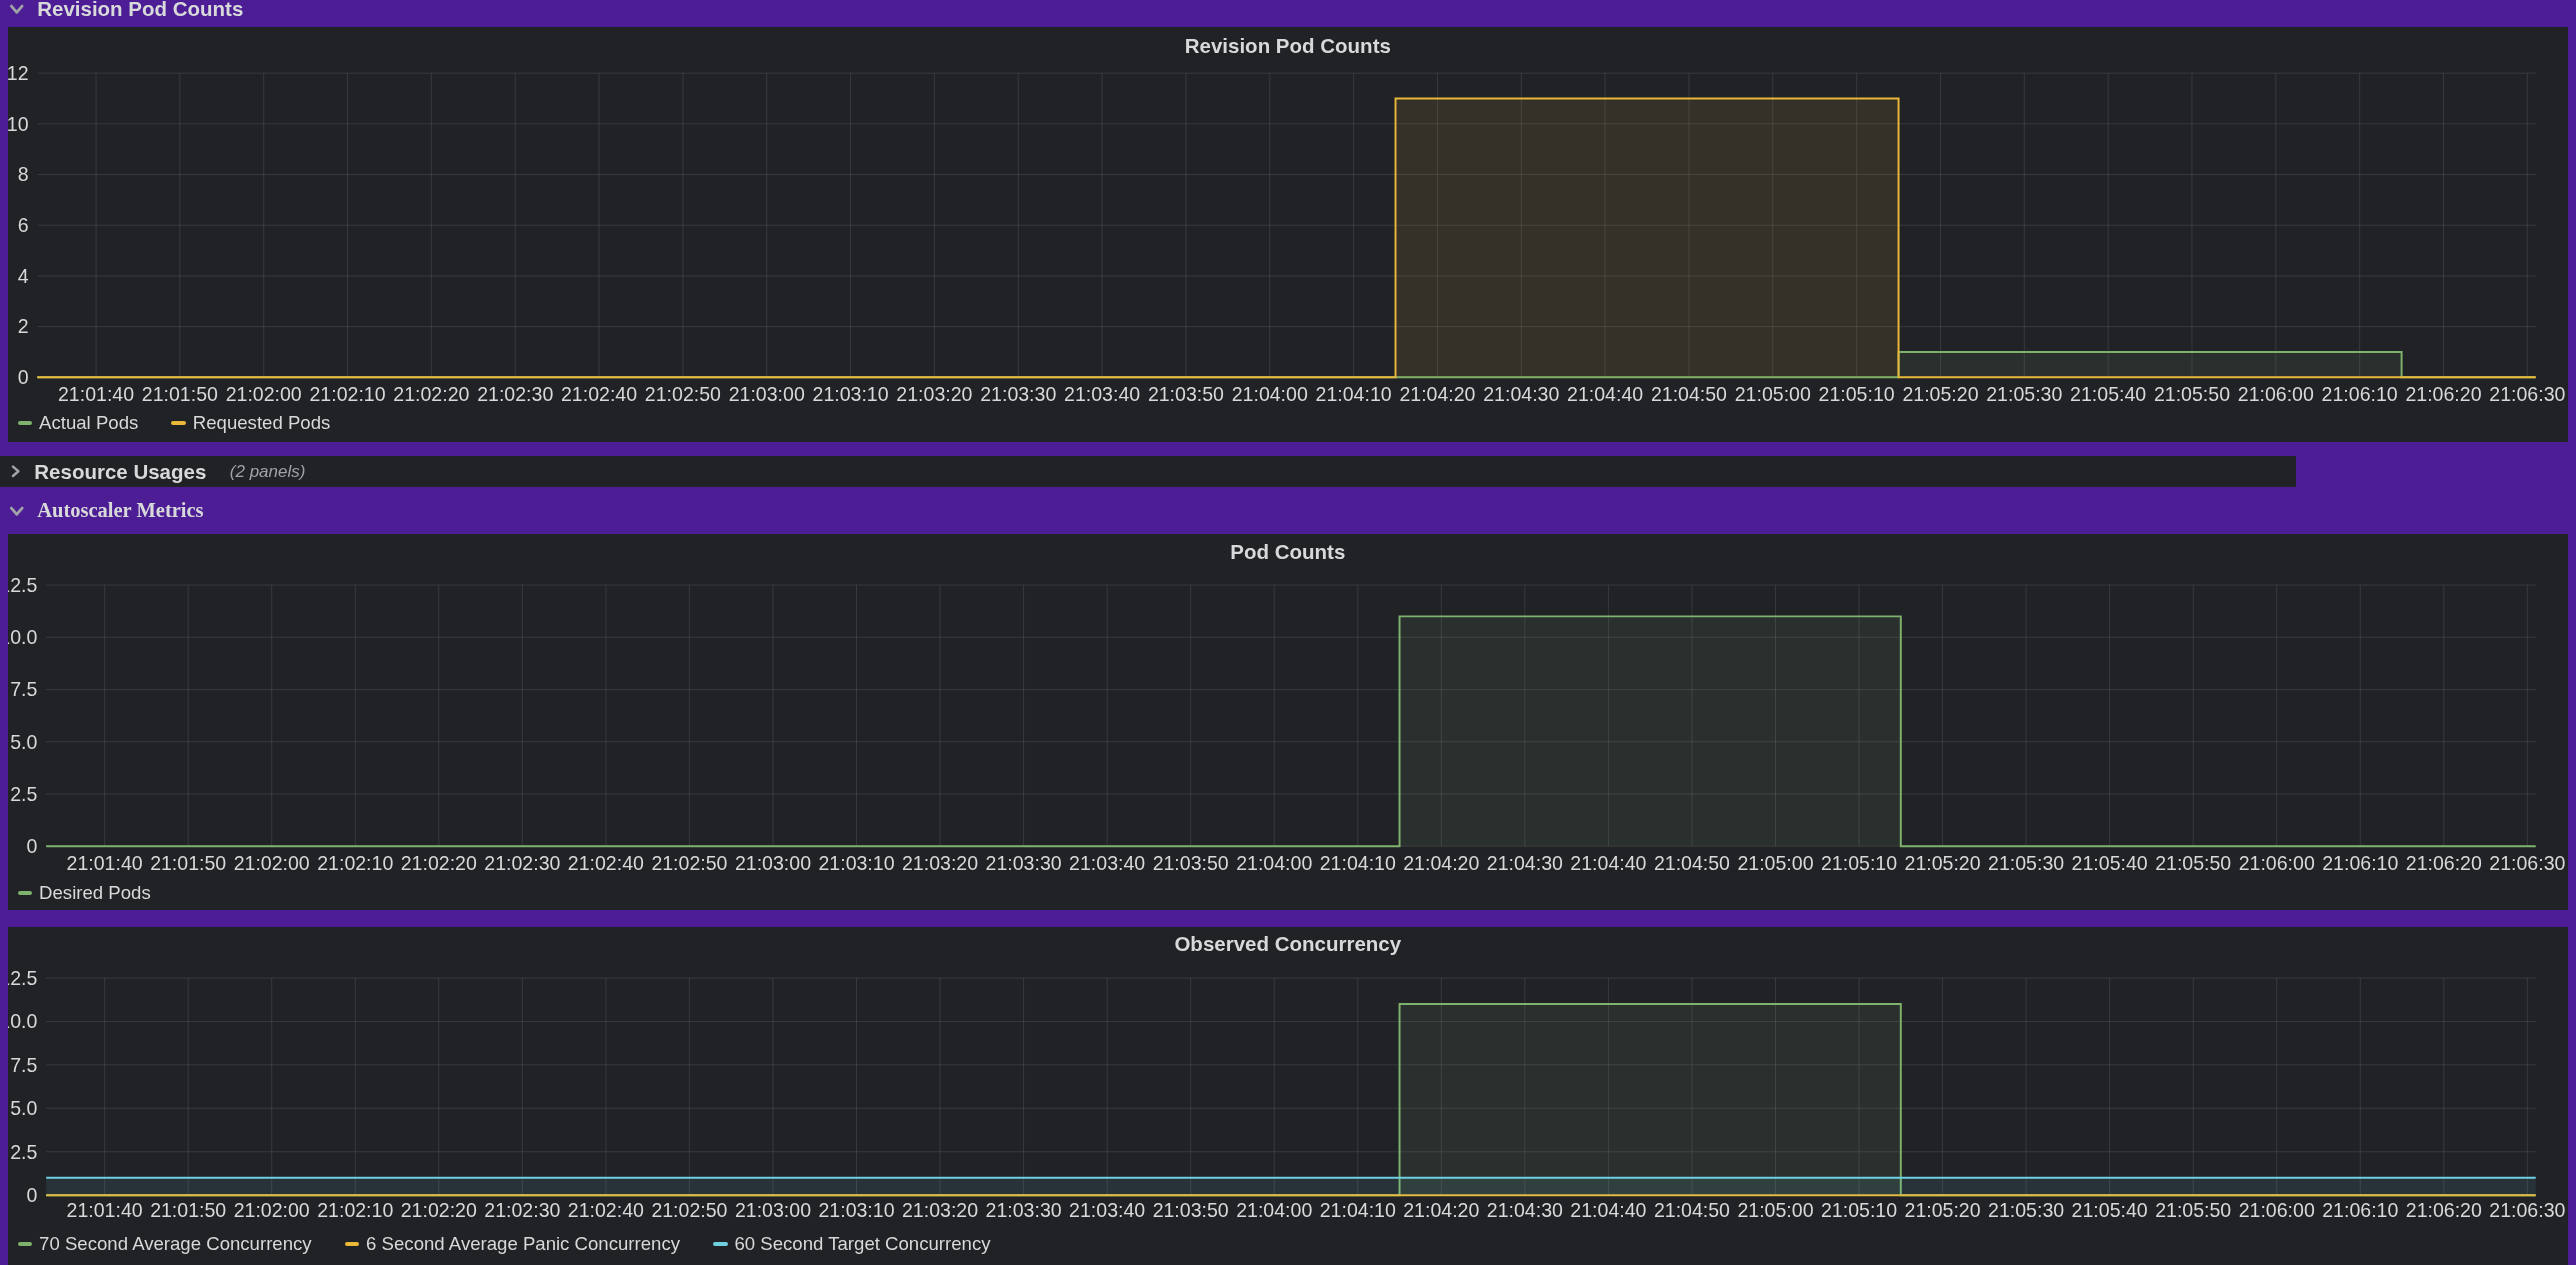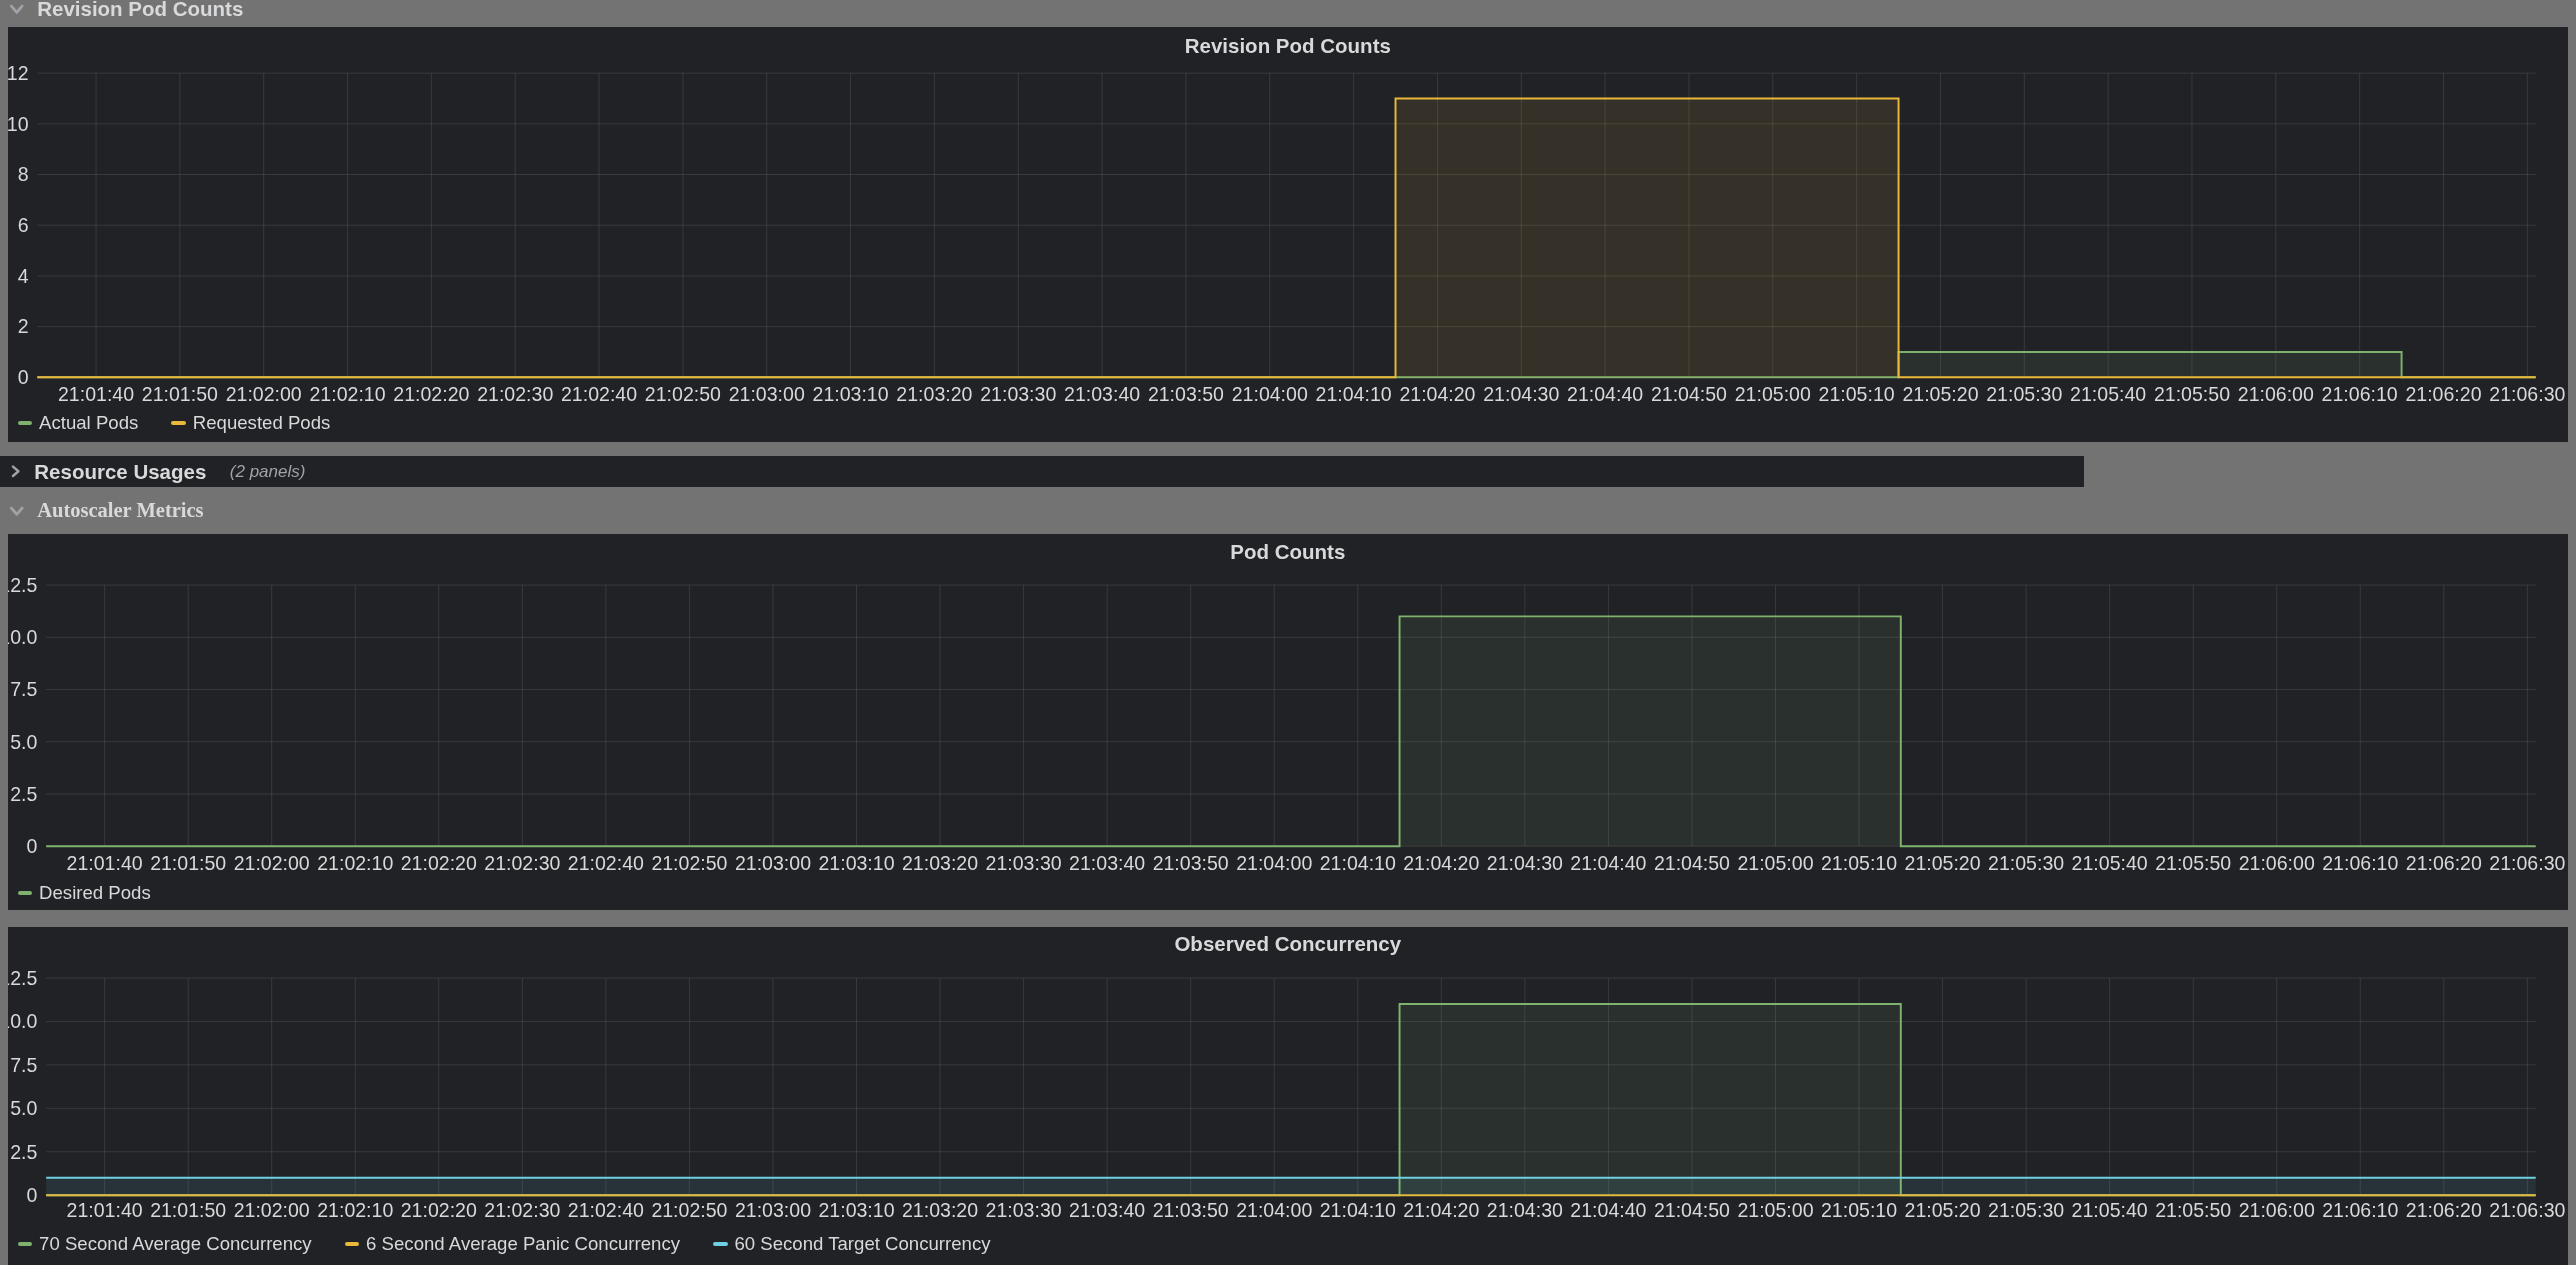--- a/index.html
+++ b/index.html
@@ -1,28 +1,28 @@
 <!DOCTYPE html>
 <html><head>
 <meta charset="utf-8">
 <style>
   html,body{margin:0;padding:0;background:#0e0f11;}
   *{box-sizing:border-box;}
   #screen{
     position:relative;width:2576px;height:1265px;overflow:hidden;
-    background:#737373;font-family:"Liberation Sans",sans-serif;
+    background:#4c1d95;font-family:"Liberation Sans",sans-serif;
     color:#d8d9da;
   }
   .row-header{
     position:absolute;left:0;display:flex;align-items:center;gap:9.8px;
     height:31px;padding-left:5.9px;cursor:pointer;
   }
   .row-header .row-title{font-size:20.5px;font-weight:bold;color:#d8d9da;}
   .row-header .row-note{font-size:17px;font-style:italic;color:#9fa2a7;margin-left:13.7px;}
-  .row-bar{background:#202226;width:2084px;}
+  .row-bar{background:#202226;width:2296px;}
   .chev{width:21.5px;height:21.5px;flex:0 0 auto;}
   .panel{
     position:absolute;left:7.8px;width:2560px;background:#212226;
   }
   .panel-title{
     position:absolute;left:0;right:0;text-align:center;
     font-size:20.5px;font-weight:bold;color:#d8d9da;cursor:pointer;
   }
   .chart-svg{position:absolute;left:0;top:0;}
   .legend{

